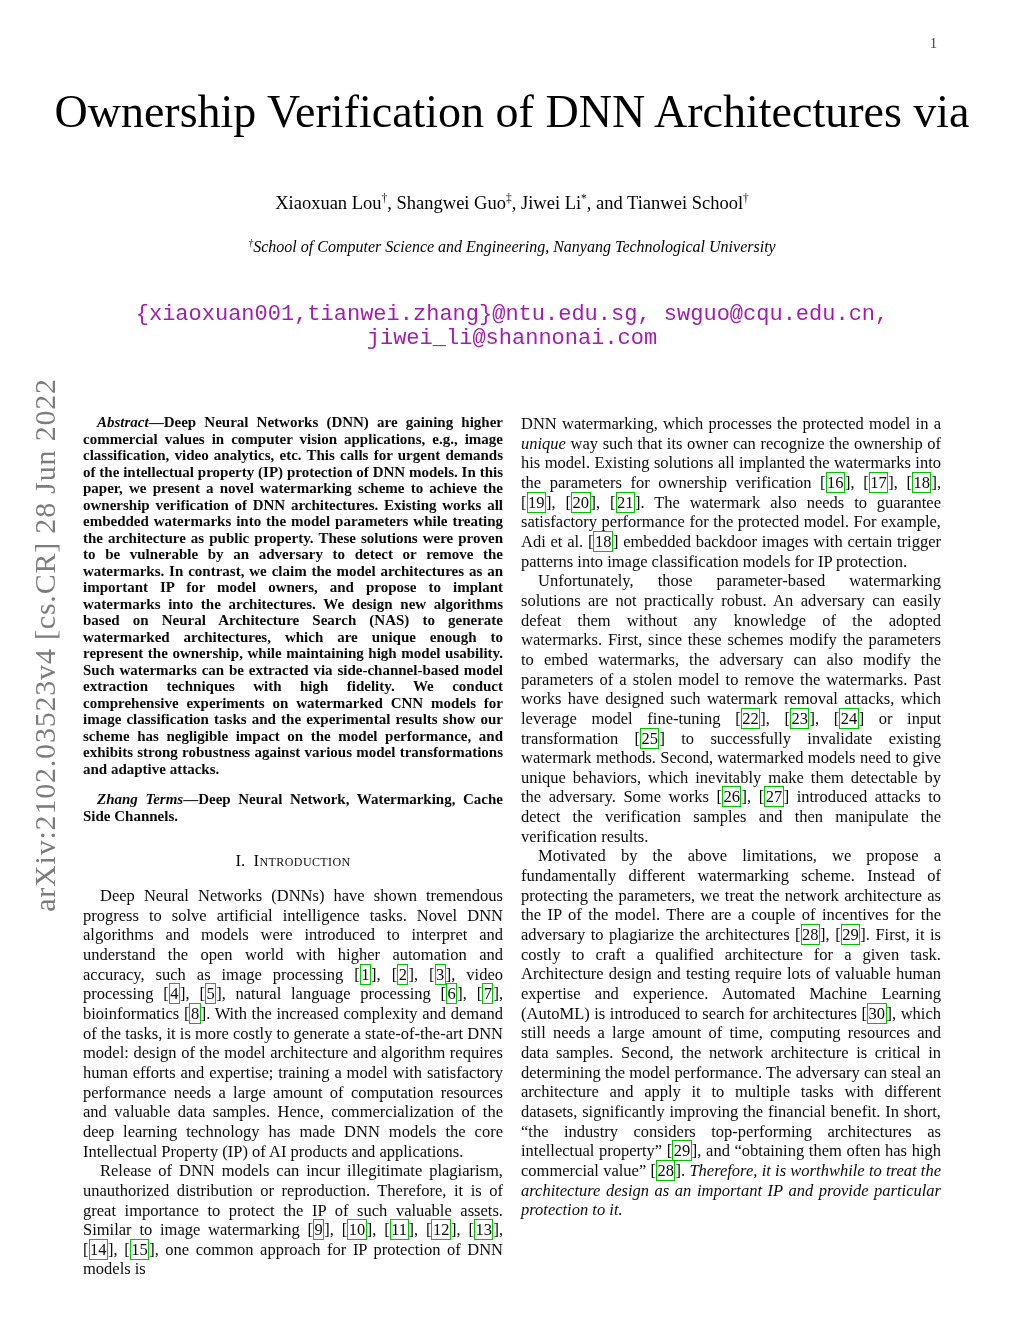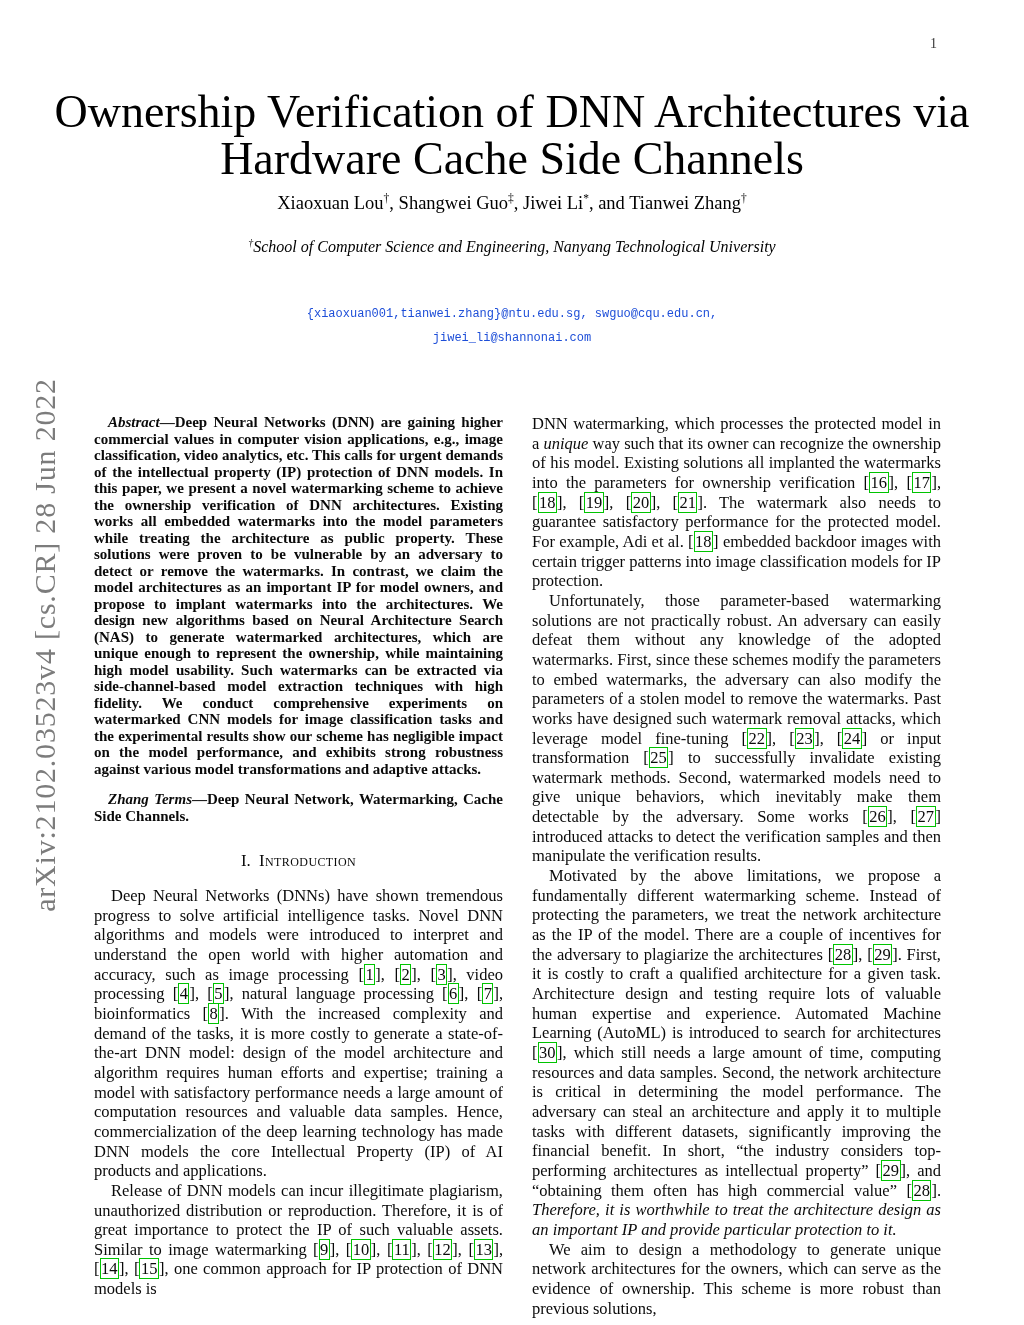--- a/index.html
+++ b/index.html
@@ -22,28 +22,28 @@
   .authors-line {
     position:absolute; top:193px; left:0; width:1024px; text-align:center;
     font-size:18.5px; color:#000;
   }
   .affiliations-block {
     position:absolute; top:236px; left:0; width:1024px; text-align:center;
     font-style:italic; font-size:16px; line-height:22.6px; color:#000;
   }
   .emails-block {
     position:absolute; top:303px; left:0; width:1024px; text-align:center;
-    font-family:"Liberation Mono", monospace; font-size:12px; line-height:23.5px;
-    color:#1d4ed8;
+    font-family:"Liberation Mono", monospace; font-size:22px; line-height:23.5px;
+    color:#a21caf;
   }
   .columns {
     position:absolute; top:414px; left:83px; width:858px;
     display:flex; gap:18px;
   }
-  .col { width:420px;margin-left:11px; }
+  .col { width:420px; }
   .block { margin:0; }
   .block-abstract, .block-index-terms {
     font-weight:bold; font-size:15px; line-height:16.5px;
     text-align:justify; text-indent:14px;
   }
   .block-index-terms { margin-top:14px; }
   .block-section-heading {
     text-align:center; font-size:16.8px; margin-top:27px; margin-bottom:15px;
     text-indent:0; font-weight:normal;
   }
@@ -63,24 +63,23 @@
 <body>
 
 <div class="page">
 
   <div class="page-number">1</div>
 
   <div class="arxiv-banner" style="color: rgb(124, 124, 124);">arXiv:2102.03523v4  [cs.CR]  28 Jun 2022</div>
 
   <div class="title-block">
     <div>Ownership Verification of DNN Architectures via</div>
-    <div>Hardware Cache Side Channels</div>
   </div>
 
-  <div class="authors-line"><span>Xiaoxuan Lou</span><sup>†</sup><span>, Shangwei Guo</span><sup>‡</sup><span>, Jiwei Li</span><sup>*</sup><span>, and Tianwei Zhang</span><sup>†</sup></div>
+  <div class="authors-line"><span>Xiaoxuan Lou</span><sup>†</sup><span>, Shangwei Guo</span><sup>‡</sup><span>, Jiwei Li</span><sup>*</sup><span>, and Tianwei School</span><sup>†</sup></div>
 
   <div class="affiliations-block">
       <div class="block block-affiliation-line"><sup>†</sup><span>School of Computer Science and Engineering, Nanyang Technological University</span></div>
     </div>
 
   <div class="emails-block">
       <div class="block block-email-line"><span>{xiaoxuan001,tianwei.zhang}@ntu.edu.sg, swguo@cqu.edu.cn,</span></div>
       <div class="block block-email-line"><span>jiwei_li@shannonai.com</span></div>
     </div>
 
@@ -89,17 +88,16 @@
         <div class="block block-abstract"><span class="seg-bi">Abstract</span><span class="seg-b">—Deep Neural Networks (DNN) are gaining higher commercial values in computer vision applications, e.g., image classification, video analytics, etc. This calls for urgent demands of the intellectual property (IP) protection of DNN models. In this paper, we present a novel watermarking scheme to achieve the ownership verification of DNN architectures. Existing works all embedded watermarks into the model parameters while treating the architecture as public property. These solutions were proven to be vulnerable by an adversary to detect or remove the watermarks. In contrast, we claim the model architectures as an important IP for model owners, and propose to implant watermarks into the architectures. We design new algorithms based on Neural Architecture Search (NAS) to generate watermarked architectures, which are unique enough to represent the ownership, while maintaining high model usability. Such watermarks can be extracted via side-channel-based model extraction techniques with high fidelity. We conduct comprehensive experiments on watermarked CNN models for image classification tasks and the experimental results show our scheme has negligible impact on the model performance, and exhibits strong robustness against various model transformations and adaptive attacks.</span></div>
         <div class="block block-index-terms"><span class="seg-bi">Zhang Terms</span><span class="seg-b">—Deep Neural Network, Watermarking, Cache Side Channels.</span></div>
         <div class="block block-section-heading"><span>I.&nbsp; </span><span class="seg-sc">Introduction</span></div>
         <div class="block block-paragraph indent"><span>Deep Neural Networks (DNNs) have shown tremendous progress to solve artificial intelligence tasks. Novel DNN algorithms and models were introduced to interpret and understand the open world with higher automation and accuracy, such as image processing </span><span class="cite">[<span class="cite-num" style="border-color: rgb(0, 196, 0);">1</span>]</span><span>, </span><span class="cite">[<span class="cite-num" style="border-color: rgb(0, 196, 0);">2</span>]</span><span>, </span><span class="cite">[<span class="cite-num" style="border-color: rgb(0, 196, 0);">3</span>]</span><span>, video processing </span><span class="cite">[<span class="cite-num" style="border-color: rgb(0, 196, 0);">4</span>]</span><span>, </span><span class="cite">[<span class="cite-num" style="border-color: rgb(0, 196, 0);">5</span>]</span><span>, natural language processing </span><span class="cite">[<span class="cite-num" style="border-color: rgb(0, 196, 0);">6</span>]</span><span>, </span><span class="cite">[<span class="cite-num" style="border-color: rgb(0, 196, 0);">7</span>]</span><span>, bioinformatics </span><span class="cite">[<span class="cite-num" style="border-color: rgb(0, 196, 0);">8</span>]</span><span>. With the increased complexity and demand of the tasks, it is more costly to generate a state-of-the-art DNN model: design of the model architecture and algorithm requires human efforts and expertise; training a model with satisfactory performance needs a large amount of computation resources and valuable data samples. Hence, commercialization of the deep learning technology has made DNN models the core Intellectual Property (IP) of AI products and applications.</span></div>
         <div class="block block-paragraph indent"><span>Release of DNN models can incur illegitimate plagiarism, unauthorized distribution or reproduction. Therefore, it is of great importance to protect the IP of such valuable assets. Similar to image watermarking </span><span class="cite">[<span class="cite-num" style="border-color: rgb(0, 196, 0);">9</span>]</span><span>, </span><span class="cite">[<span class="cite-num" style="border-color: rgb(0, 196, 0);">10</span>]</span><span>, </span><span class="cite">[<span class="cite-num" style="border-color: rgb(0, 196, 0);">11</span>]</span><span>, </span><span class="cite">[<span class="cite-num" style="border-color: rgb(0, 196, 0);">12</span>]</span><span>, </span><span class="cite">[<span class="cite-num" style="border-color: rgb(0, 196, 0);">13</span>]</span><span>, </span><span class="cite">[<span class="cite-num" style="border-color: rgb(0, 196, 0);">14</span>]</span><span>, </span><span class="cite">[<span class="cite-num" style="border-color: rgb(0, 196, 0);">15</span>]</span><span>, one common approach for IP protection of DNN models is</span></div>
       </div>
     <div class="col">
         <div class="block block-paragraph"><span>DNN watermarking, which processes the protected model in a </span><span class="seg-i">unique</span><span> way such that its owner can recognize the ownership of his model. Existing solutions all implanted the watermarks into the parameters for ownership verification </span><span class="cite">[<span class="cite-num" style="border-color: rgb(0, 196, 0);">16</span>]</span><span>, </span><span class="cite">[<span class="cite-num" style="border-color: rgb(0, 196, 0);">17</span>]</span><span>, </span><span class="cite">[<span class="cite-num" style="border-color: rgb(0, 196, 0);">18</span>]</span><span>, </span><span class="cite">[<span class="cite-num" style="border-color: rgb(0, 196, 0);">19</span>]</span><span>, </span><span class="cite">[<span class="cite-num" style="border-color: rgb(0, 196, 0);">20</span>]</span><span>, </span><span class="cite">[<span class="cite-num" style="border-color: rgb(0, 196, 0);">21</span>]</span><span>. The watermark also needs to guarantee satisfactory performance for the protected model. For example, Adi et al. </span><span class="cite">[<span class="cite-num" style="border-color: rgb(0, 196, 0);">18</span>]</span><span> embedded backdoor images with certain trigger patterns into image classification models for IP protection.</span></div>
         <div class="block block-paragraph indent"><span>Unfortunately, those parameter-based watermarking solutions are not practically robust. An adversary can easily defeat them without any knowledge of the adopted watermarks. First, since these schemes modify the parameters to embed watermarks, the adversary can also modify the parameters of a stolen model to remove the watermarks. Past works have designed such watermark removal attacks, which leverage model fine-tuning </span><span class="cite">[<span class="cite-num" style="border-color: rgb(0, 196, 0);">22</span>]</span><span>, </span><span class="cite">[<span class="cite-num" style="border-color: rgb(0, 196, 0);">23</span>]</span><span>, </span><span class="cite">[<span class="cite-num" style="border-color: rgb(0, 196, 0);">24</span>]</span><span> or input transformation </span><span class="cite">[<span class="cite-num" style="border-color: rgb(0, 196, 0);">25</span>]</span><span> to successfully invalidate existing watermark methods. Second, watermarked models need to give unique behaviors, which inevitably make them detectable by the adversary. Some works </span><span class="cite">[<span class="cite-num" style="border-color: rgb(0, 196, 0);">26</span>]</span><span>, </span><span class="cite">[<span class="cite-num" style="border-color: rgb(0, 196, 0);">27</span>]</span><span> introduced attacks to detect the verification samples and then manipulate the verification results.</span></div>
         <div class="block block-paragraph indent"><span>Motivated by the above limitations, we propose a fundamentally different watermarking scheme. Instead of protecting the parameters, we treat the network architecture as the IP of the model. There are a couple of incentives for the adversary to plagiarize the architectures </span><span class="cite">[<span class="cite-num" style="border-color: rgb(0, 196, 0);">28</span>]</span><span>, </span><span class="cite">[<span class="cite-num" style="border-color: rgb(0, 196, 0);">29</span>]</span><span>. First, it is costly to craft a qualified architecture for a given task. Architecture design and testing require lots of valuable human expertise and experience. Automated Machine Learning (AutoML) is introduced to search for architectures </span><span class="cite">[<span class="cite-num" style="border-color: rgb(0, 196, 0);">30</span>]</span><span>, which still needs a large amount of time, computing resources and data samples. Second, the network architecture is critical in determining the model performance. The adversary can steal an architecture and apply it to multiple tasks with different datasets, significantly improving the financial benefit. In short, “the industry considers top-performing architectures as intellectual property” </span><span class="cite">[<span class="cite-num" style="border-color: rgb(0, 196, 0);">29</span>]</span><span>, and “obtaining them often has high commercial value” </span><span class="cite">[<span class="cite-num" style="border-color: rgb(0, 196, 0);">28</span>]</span><span>. </span><span class="seg-i">Therefore, it is worthwhile to treat the architecture design as an important IP and provide particular protection to it.</span></div>
-        <div class="block block-paragraph indent"><span>We aim to design a methodology to generate unique network architectures for the owners, which can serve as the evidence of ownership. This scheme is more robust than previous solutions,</span></div>
       </div>
   </div>
 
 </div>
 
 </body></html>

